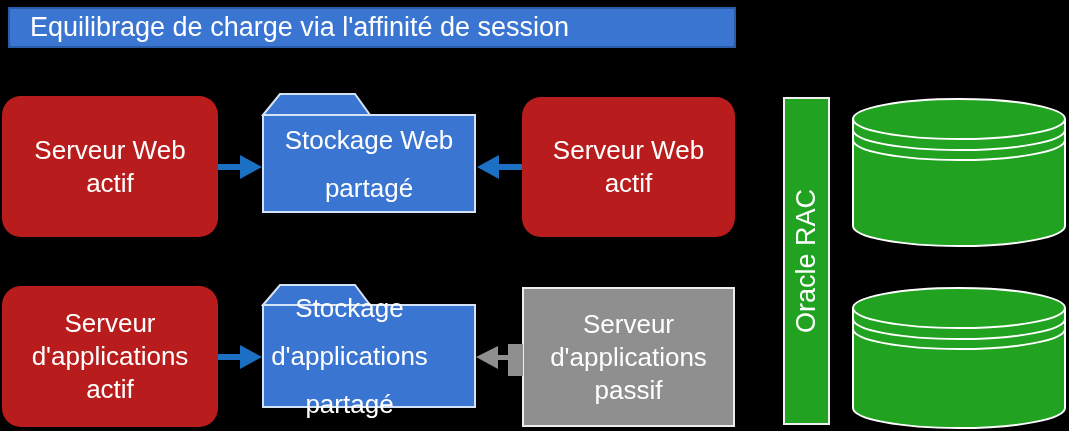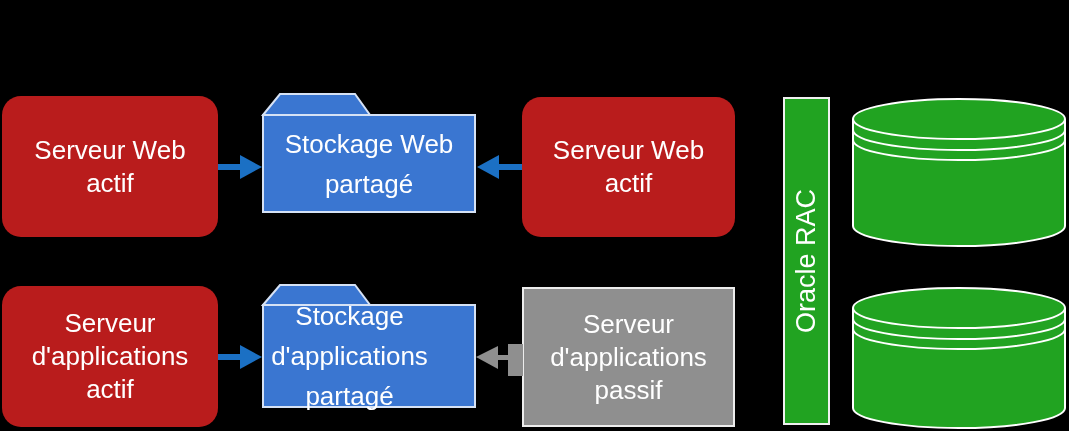--- a/index.html
+++ b/index.html
@@ -46,21 +46,21 @@
     border: 2px solid #EDEDED;
   }
   .folder-label {
     position: absolute;
     display: flex;
     align-items: center;
     justify-content: center;
     text-align: center;
     color: #ffffff;
     font-size: 26px;
-    line-height: 40px;
+    line-height: 48px;
     white-space: pre-line;
   }
   .abs-svg { position: absolute; }
   .layer {
     position: absolute;
     left: 0; top: 0;
     pointer-events: none;
   }
   .rac-bar {
     position: absolute;
@@ -79,20 +79,21 @@
     color: #ffffff;
     font-size: 27px;
     white-space: nowrap;
   }
 </style>
 </head>
 <body>
 
 <div class="canvas">
 
+  <div class="title-banner">Equilibrage de charge via l'affinité de session</div>
 
   <div class="box blue" style="left:2px; top:96px; width:216px; height:141px;">Serveur Web
 actif</div>
 
   <div class="box blue" style="left:522px; top:97px; width:213px; height:140px;">Serveur Web
 actif</div>
 
   <div class="box blue" style="left:2px; top:286px; width:216px; height:141px;">Serveur
 d'applications
 actif</div>

